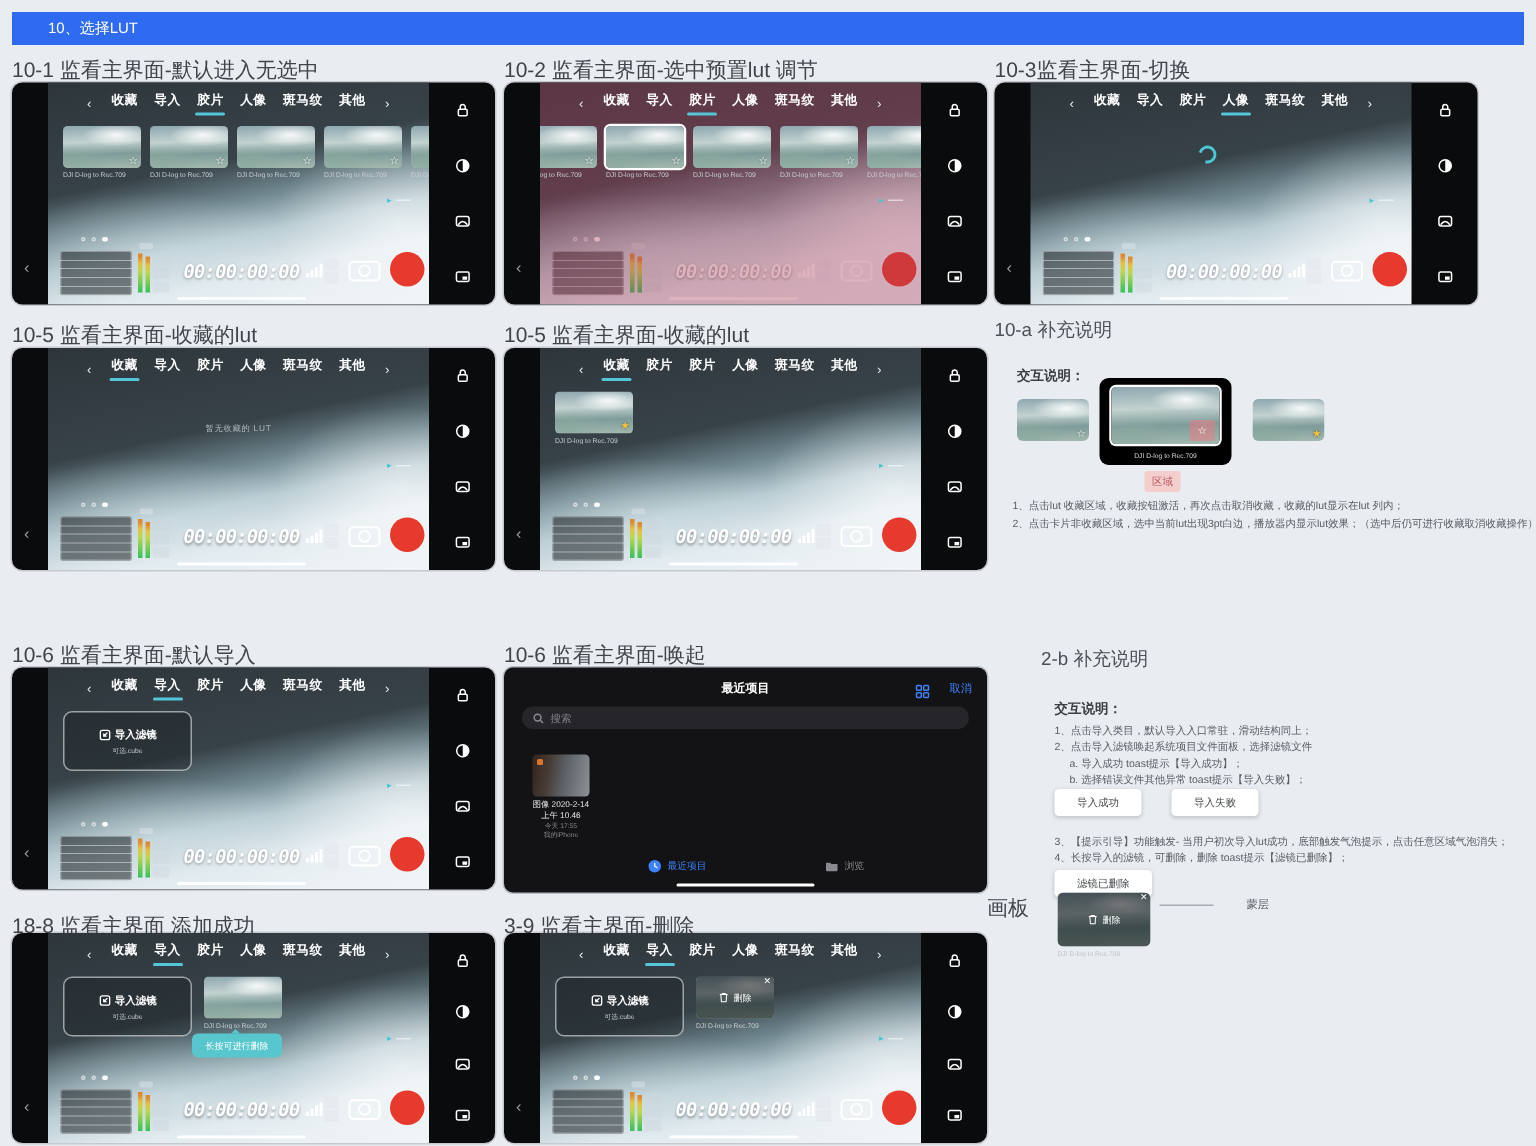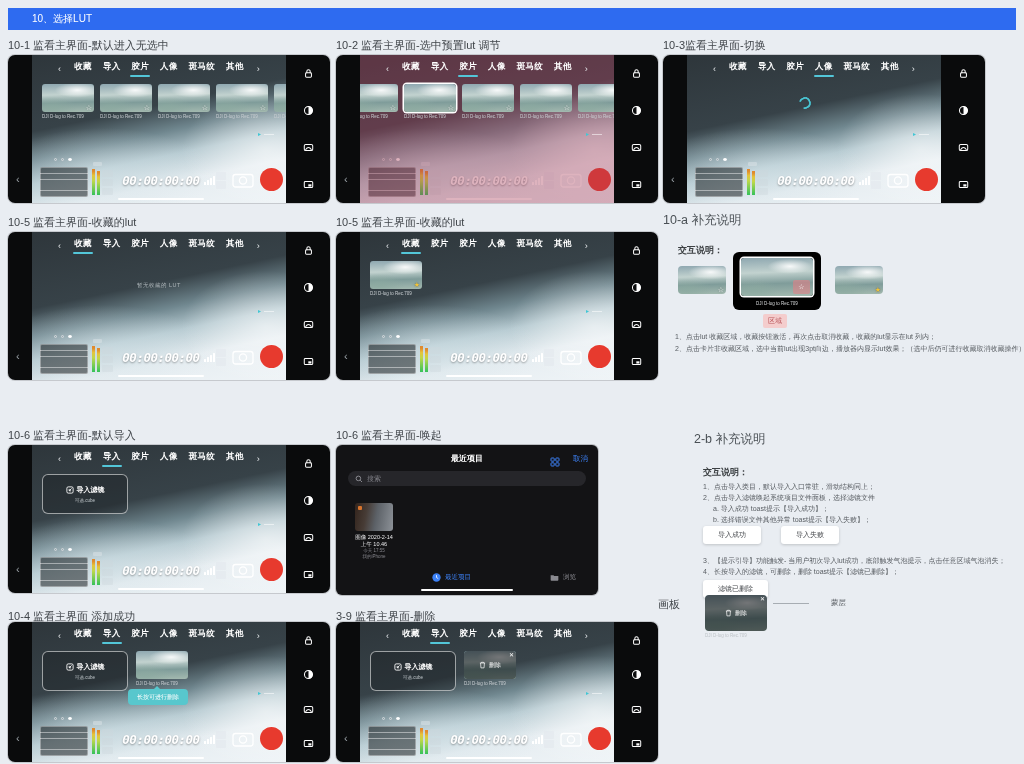--- a/index.html
+++ b/index.html
@@ -2,21 +2,21 @@
 <html><head>
 <meta charset="utf-8">
 <style>
   html,body{margin:0;padding:0;width:1024px;height:764px;overflow:hidden;
     background:#e9edf2;font-family:"Liberation Sans","DejaVu Sans",sans-serif}
   *{box-sizing:border-box}
   
   .hdr{position:absolute;left:8px;top:8px;width:1008px;height:22px;background:#2e6bf0;
     color:#fff;font-size:10px;display:flex;align-items:center;padding-left:24px}
   
-  .sec{position:absolute;font-size:11px;color:#40454a;white-space:nowrap}
+  .sec{position:absolute;font-size:14px;color:#40454a;white-space:nowrap}
   .sec.big{font-size:12.5px;color:#4a5055}
   
   .phone{position:absolute;width:322px;height:148px;background:#0a0b0c;border-radius:7px;
     display:flex;overflow:hidden;box-shadow:0 0 0 1px rgba(0,0,0,.15)}
   .phone.short{height:140px}
   .bzl{width:24px;flex:none;position:relative}
   .bchev{position:absolute;left:8px;bottom:18px;color:#9aa1a7;font-size:11px;line-height:11px}
   .bzr{width:44px;flex:none;position:relative;display:flex;flex-direction:column;align-items:center;
     justify-content:space-between;padding:13px 0}
   .bzr svg{width:11px;height:11px;stroke:#fff;fill:none;stroke-width:1.1;stroke-linecap:round;stroke-linejoin:round}
@@ -88,21 +88,21 @@
   .th8{position:absolute;left:104px;top:29px;z-index:2}
   .tip{position:absolute;left:96px;top:67px;background:#58c7cd;color:#fff;font-size:6px;
     padding:3.5px 9px;border-radius:4px;white-space:nowrap;z-index:4}
   .tip:before{content:"";position:absolute;top:-3px;left:26px;border:3px solid transparent;
     border-bottom-color:#58c7cd;border-top:0}
   .dov{position:absolute;inset:0;background:rgba(8,10,12,.55);border-radius:3px;display:flex;
     align-items:center;justify-content:center;gap:3px;color:#fff;font-size:6px}
   .dov svg{width:7px;height:8px;stroke:#fff;fill:none;stroke-width:.8}
   .dx{position:absolute;right:2px;top:0;color:#fff;font-size:6px}
   
-  .picker{position:absolute;left:336px;top:445px;width:262px;height:150px;background:#131315;
+  .picker{position:absolute;left:336px;top:445px;width:322px;height:150px;background:#131315;
     border-radius:6px;overflow:hidden;box-shadow:0 0 0 1px rgba(0,0,0,.2)}
   .pk-title{position:absolute;top:8px;left:0;right:0;text-align:center;color:#fff;font-size:8px;font-weight:700}
   .pk-grid{position:absolute;right:38px;top:8px;width:10px;height:10px}
   .pk-grid svg{width:10px;height:10px;stroke:#3d82f7;fill:none;stroke-width:1}
   .pk-cancel{position:absolute;right:10px;top:9px;color:#3d82f7;font-size:7.5px}
   .pk-search{position:absolute;left:12px;right:12px;top:26px;height:15px;background:#26262a;
     border-radius:8px;display:flex;align-items:center;padding-left:7px;gap:4px;color:#808087;font-size:7px}
   .pk-search svg{width:8px;height:8px;stroke:#8a8a90;fill:none;stroke-width:1}
   .pk-file{position:absolute;left:14px;top:58px;width:48px;text-align:center}
   .pk-img{width:38px;height:28px;margin:0 auto;border-radius:3px;position:relative;
@@ -145,21 +145,21 @@
 
 <div class="sec" style="left:8px;top:38px">10-1 监看主界面-默认进入无选中</div>
 <div class="sec" style="left:336px;top:38px">10-2 监看主界面-选中预置lut 调节</div>
 <div class="sec" style="left:663px;top:38px">10-3监看主界面-切换</div>
 <div class="sec" style="left:8px;top:215px">10-5 监看主界面-收藏的lut</div>
 <div class="sec" style="left:336px;top:215px">10-5 监看主界面-收藏的lut</div>
 <div class="sec big" style="left:663px;top:212px">10-a 补充说明</div>
 <div class="sec" style="left:8px;top:428px">10-6 监看主界面-默认导入</div>
 <div class="sec" style="left:336px;top:428px">10-6 监看主界面-唤起</div>
 <div class="sec big" style="left:694px;top:431px">2-b 补充说明</div>
-<div class="sec" style="left:8px;top:609px">10-4 监看主界面 添加成功</div>
+<div class="sec" style="left:8px;top:609px">18-8 监看主界面 添加成功</div>
 <div class="sec" style="left:336px;top:609px">3-9 监看主界面-删除</div>
 <div class="sec" style="left:658px;top:597px">画板</div>
 
 <div class="phone" style="left:8px;top:55px">
   <div class="bzl">
     <span class="bchev">‹</span>
   </div>
   <div class="vp">
     <div class="tabbar">
       <span class="tchev">‹</span>

